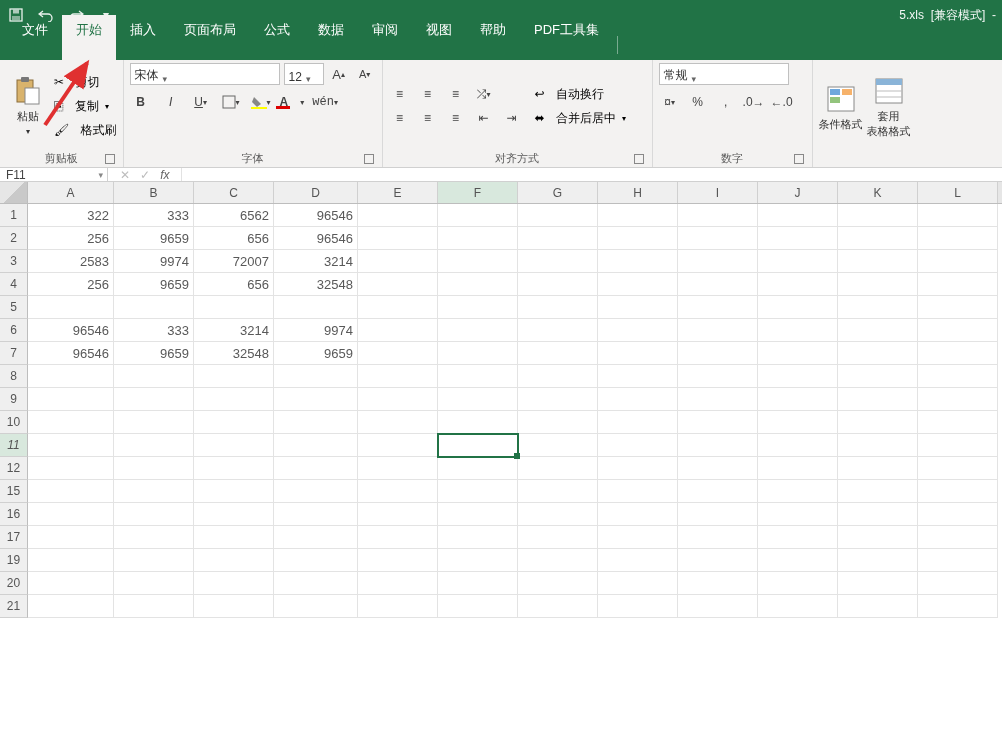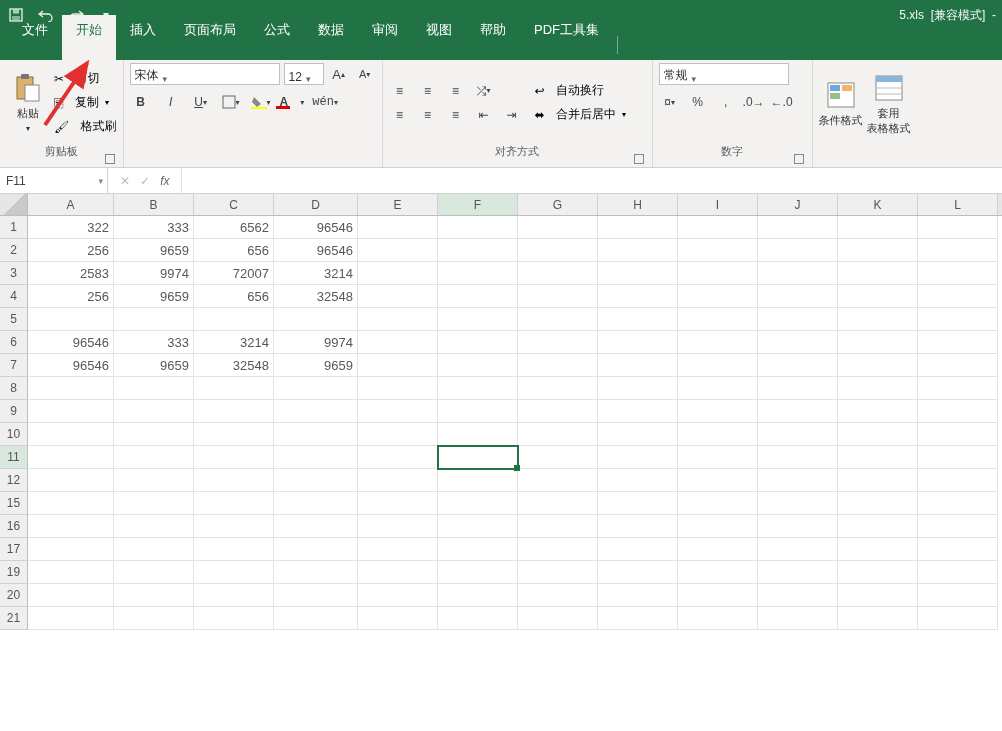--- a/index.html
+++ b/index.html
@@ -20,48 +20,48 @@
 .menubar .tell { display: flex; align-items: center; gap: 6px; padding: 6px 10px; opacity: .95; }
 .menubar .bulb { width: 14px; height: 14px; }
 
 
 .arrow-ann { position: absolute; left: 35px; top: 55px; pointer-events: none; z-index: 50; }
 
 
 .ribbon { background: #f3f2f1; border-bottom: 1px solid #d0d0d0; display: flex; height: 108px; }
 .group { border-right: 1px solid #d9d9d9; display: flex; flex-direction: column; padding: 3px 6px 0; }
 .group .body { flex: 1; display: flex; align-items: center; gap: 4px; }
-.group .label { text-align: center; font-size: 11px; color: #595959; padding: 2px 0 8px; position: relative; }
+.group .label { text-align: center; font-size: 11px; color: #595959; padding: 2px 0 1px; position: relative; }
 .group .label .launcher { position: absolute; right: 2px; bottom: 3px; width: 10px; height: 10px; border: 1px solid #888; }
 .bigbtn { display:flex; flex-direction:column; align-items:center; justify-content:center; width:44px; height:78px; gap:3px; font-size:11px; color:#333; cursor:pointer;}
 .bigicon { width:30px; height:30px; display:flex; align-items:center; justify-content:center; }
 .smallrow { display:flex; align-items:center; gap:4px; height:22px; }
 .smallbtn { min-width:22px; height:22px; display:flex; align-items:center; justify-content:center; cursor:pointer; font-size:12px; color:#444; }
 .combo { height:22px; border:1px solid #c0c0c0; background:#fff; display:flex; align-items:flex-end; padding:0 4px; font-size:12px; color:#333; }
 .combo .dd { margin-left:4px; color:#666; font-size:9px;}
 .stackv { display:flex; flex-direction:column; gap:2px; }
 
 
-.fbar { height: 26px; border-bottom: 1px solid #d0d0d0; display:flex; align-items:stretch; background:#fff; }
+.fbar { height: 14px; border-bottom: 1px solid #d0d0d0; display:flex; align-items:stretch; background:#fff; }
 .namebox { width:108px; border-right:1px solid #d0d0d0; display:flex; align-items:center; padding:0 6px; font-size:12px; color:#444; position:relative;}
 .namebox .dd { position:absolute; right:4px; color:#888; font-size:9px;}
 .fx-btns { display:flex; align-items:center; gap:10px; padding:0 12px; border-right:1px solid #e2e2e2; color:#bdbdbd;}
 .fx-btns .fx { font-style:italic; color:#666;}
 .fx-input { flex:1; padding:0 6px; display:flex; align-items:center;}
 
 
 .gridwrap { position:relative; }
 .cols { display:flex; height:22px; background:#e6e6e6; border-bottom:1px solid #bdbdbd;}
 .corner { width:28px; border-right:1px solid #bdbdbd; background: linear-gradient(135deg,#e6e6e6 50%, #c9c9c9 50.5%);}
 .colh { border-right:1px solid #d0d0d0; display:flex; align-items:center; justify-content:center; font-size:12px; color:#555; background:#efefef;}
 .colh.sel { background:#d8e8dd; }
 .rows { display:flex; flex-direction:column;}
 .row { display:flex; height:23px;}
 .rowh { width:28px; background:#efefef; border-right:1px solid #bdbdbd; border-bottom:1px solid #d0d0d0; display:flex; align-items:center; justify-content:center; font-size:12px; color:#555;}
-.rowh.sel { background:#d8e8dd;}
+.rowh.sel { background:#d8e8dd;font-style:italic;}
 .cell { border-right:1px solid #e3e3e3; border-bottom:1px solid #e3e3e3; padding:0 4px; display:flex; align-items:center; justify-content:flex-end; font-size:13px; color:#595959; font-family: Arial, sans-serif;}
 .cell.selected { outline:2px solid #217346; outline-offset:-1px; background:#fff; position:relative;}
 .cell.selected::after { content:""; position:absolute; right:-3px; bottom:-3px; width:6px; height:6px; background:#217346;}
 
 .colw-A{width:86px}.colw-B{width:80px}.colw-C{width:80px}.colw-D{width:84px}
 .colw-E{width:80px}.colw-F{width:80px}.colw-G{width:80px}.colw-H{width:80px}
 .colw-I{width:80px}.colw-J{width:80px}.colw-K{width:80px}.colw-L{width:80px}
 </style>
 </head>
 <body>
@@ -192,20 +192,21 @@
               <rect width="14" height="3" fill="#d00"></rect>
             </svg>
             <span style="font-size:8px;margin-left:10px">▾</span>
           </div>
         <div class="smallbtn">
             <span style="font-family:Liberation Mono, monospace">wén</span>
             <span style="font-size:8px">▾</span>
           </div>
       </div>
     </div>
+    <div class="label"><span>字体</span><span class="launcher"></span></div>
   </div>
 
   <div class="group" style="min-width:270px">
     <div class="body" style="gap:12px">
       <div class="stackv">
         <div class="smallrow" style="gap:6px">
           <div class="smallbtn">≡</div>
           <div class="smallbtn">≡</div>
           <div class="smallbtn">≡</div>
           <div class="smallbtn">⤮<span style="font-size:8px">▾</span></div>

